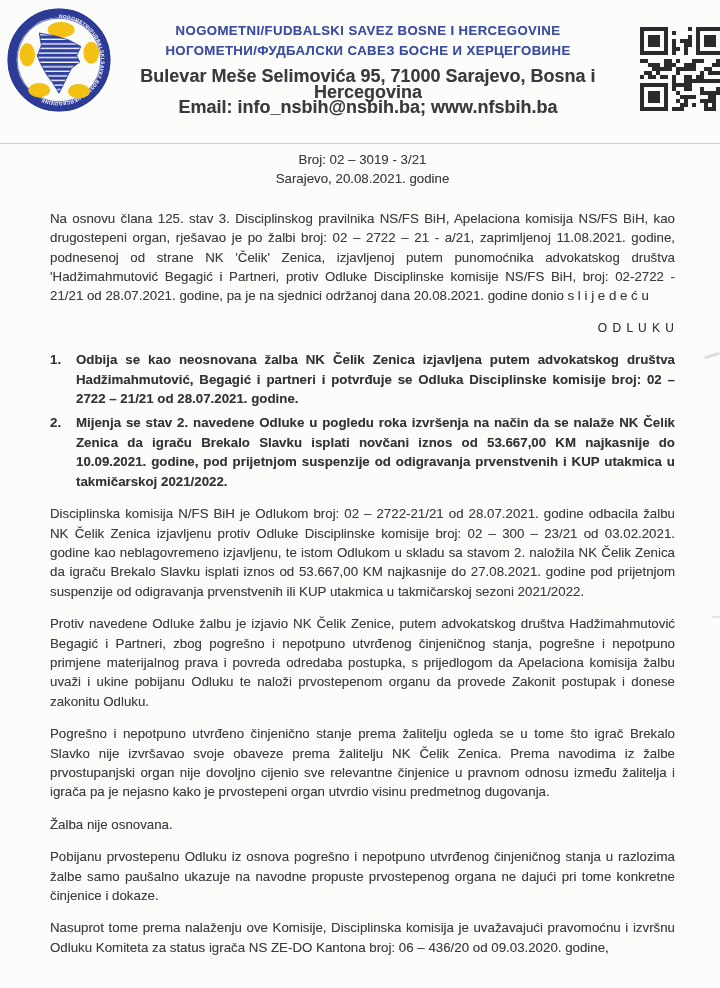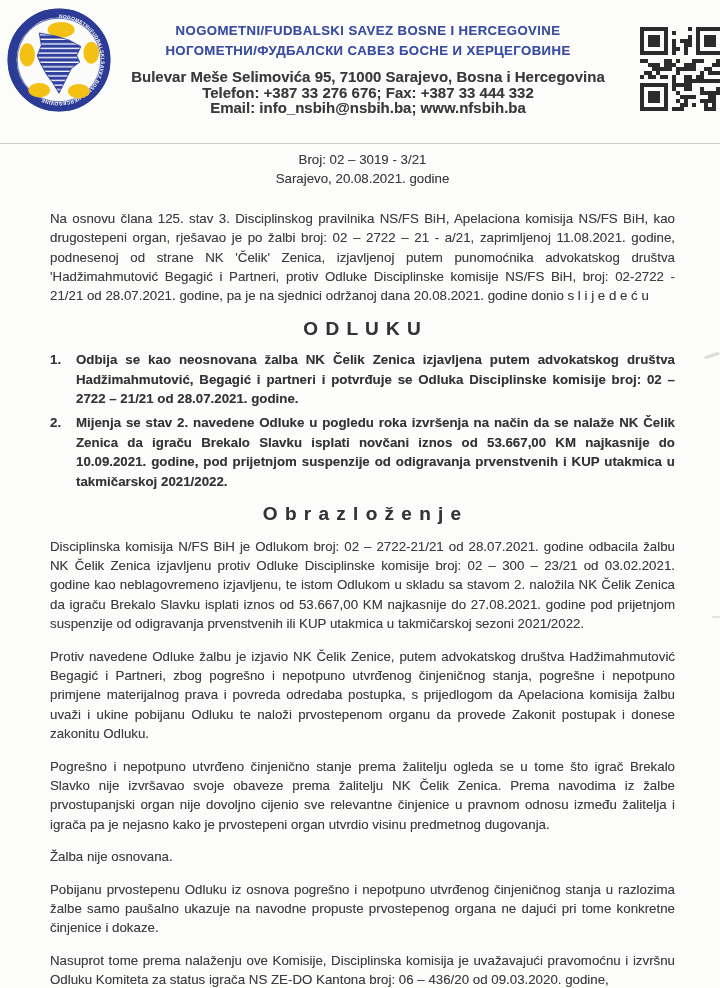--- a/index.html
+++ b/index.html
@@ -18,42 +18,42 @@
 
   .head-center {
     position:absolute; left:128px; right:112px; top:21px; text-align:center;
   }
   .org-line {
     color:#3b4da2; font-weight:bold; font-size:13.2px; line-height:19.5px;
     letter-spacing:0.4px; text-shadow:0 0 0.5px rgba(59,77,162,0.45);
   }
   .contact-block { margin-top:9px; }
   .contact-line {
-    color:#3a3a3e; font-weight:bold; font-size:15px; line-height:15.5px;
+    color:#3a3a3e; font-weight:bold; font-size:18px; line-height:15.5px;
     text-shadow:0 0 0.4px rgba(58,58,62,0.4);
   }
 
   .qr-wrap { position:absolute; top:27px; right:-8px; width:88px; height:88px; }
 
   .head-rule {
     position:absolute; top:143px; left:0; right:0; height:0;
     border-top:1px solid #cdcdc9;
   }
 
   
   .doc-body {
     position:absolute; top:150px; left:50px; width:625px;
     font-size:13.3px; line-height:19.4px;
     text-shadow:0 0 0.4px rgba(61,61,65,0.4);
   }
   .ref-line { margin:0;text-align:center; }
   .intro { margin:20px 0 0 0; text-align:justify; }
 
   .section-heading {
-    margin:13px 0 0 0; text-align:center; font-weight:bold; font-size:19px;
+    margin:13px 0 0 0; text-align:right; font-weight:normal; font-size:12px;
     letter-spacing:1px; color:#333338;
   }
 
   .decision-list { margin:12px 0 0 0; }
   .decision-item { display:flex; margin:0 0 5px 0; font-weight:bold; color:#333338; }
   .decision-item .num { flex:0 0 26px; }
   .decision-item .itext { flex:1; text-align:justify; }
 
   .para { margin:13px 0 0 0; text-align:justify; }
 
@@ -98,21 +98,20 @@
         </g>
         <polygon points="31,24 47,27 60,31 71,37 67,46 70,52 62,58 58,66 54,74 50,82 44,72 38,64 33,55 29,46 33,36" fill="url(#bhstripes)" stroke="#2e3f9e" stroke-width="0.8"></polygon>
       </svg>
     </div>
 
     <div class="head-center">
       <div class="org-line">NOGOMETNI/FUDBALSKI SAVEZ BOSNE I HERCEGOVINE</div>
       <div class="org-line">НОГОМЕТНИ/ФУДБАЛСКИ САВЕЗ БОСНЕ И ХЕРЦЕГОВИНЕ</div>
       <div class="contact-block">
         <div class="contact-line">Bulevar Meše Selimovića 95, 71000 Sarajevo, Bosna i Hercegovina</div>
-        <div class="contact-line">Telefon: +387 33 276 676; Fax: +387 33 444 332</div>
         <div class="contact-line">Email: info_nsbih@nsbih.ba; www.nfsbih.ba</div>
       </div>
     </div>
 
     <div class="qr-wrap"><svg width="84" height="84" viewBox="0 0 84 84">
           <rect x="48" y="0" width="4" height="4" fill="#2b2b2b"></rect>
           <rect x="32" y="4" width="4" height="4" fill="#2b2b2b"></rect>
           <rect x="48" y="8" width="4" height="4" fill="#2b2b2b"></rect>
           <rect x="32" y="12" width="4" height="4" fill="#2b2b2b"></rect>
           <rect x="40" y="12" width="4" height="4" fill="#2b2b2b"></rect>
@@ -259,21 +258,20 @@
       <div class="decision-item">
         <span class="num">1.</span>
         <span class="itext">Odbija se kao neosnovana žalba NK Čelik Zenica izjavljena putem advokatskog društva Hadžimahmutović, Begagić i partneri i potvrđuje se Odluka Disciplinske komisije broj: 02 – 2722 – 21/21 od 28.07.2021. godine.</span>
       </div>
       <div class="decision-item">
         <span class="num">2.</span>
         <span class="itext">Mijenja se stav 2. navedene Odluke u pogledu roka izvršenja na način da se nalaže NK Čelik Zenica da igraču Brekalo Slavku isplati novčani iznos od 53.667,00 KM najkasnije do 10.09.2021. godine, pod prijetnjom suspenzije od odigravanja prvenstvenih i KUP utakmica u takmičarskoj 2021/2022.</span>
       </div>
     </div>
 
-    <h2 class="section-heading">O b r a z l o ž e n j e</h2>
 
     <p class="para">Disciplinska komisija N/FS BiH je Odlukom broj: 02 – 2722-21/21 od 28.07.2021. godine odbacila žalbu NK Čelik Zenica izjavljenu protiv Odluke Disciplinske komisije broj: 02 – 300 – 23/21 od 03.02.2021. godine kao neblagovremeno izjavljenu, te istom Odlukom u skladu sa stavom 2. naložila NK Čelik Zenica da igraču Brekalo Slavku isplati iznos od 53.667,00 KM najkasnije do 27.08.2021. godine pod prijetnjom suspenzije od odigravanja prvenstvenih ili KUP utakmica u takmičarskoj sezoni 2021/2022.</p>
     <p class="para">Protiv navedene Odluke žalbu je izjavio NK Čelik Zenice, putem advokatskog društva Hadžimahmutović Begagić i Partneri, zbog pogrešno i nepotpuno utvrđenog činjeničnog stanja, pogrešne i nepotpuno primjene materijalnog prava i povreda odredaba postupka, s prijedlogom da Apelaciona komisija žalbu uvaži i ukine pobijanu Odluku te naloži prvostepenom organu da provede Zakonit postupak i donese zakonitu Odluku.</p>
     <p class="para">Pogrešno i nepotpuno utvrđeno činjenično stanje prema žalitelju ogleda se u tome što igrač Brekalo Slavko nije izvršavao svoje obaveze prema žalitelju NK Čelik Zenica. Prema navodima iz žalbe prvostupanjski organ nije dovoljno cijenio sve relevantne činjenice u pravnom odnosu između žalitelja i igrača pa je nejasno kako je prvostepeni organ utvrdio visinu predmetnog dugovanja.</p>
     <p class="para">Žalba nije osnovana.</p>
     <p class="para">Pobijanu prvostepenu Odluku iz osnova pogrešno i nepotpuno utvrđenog činjeničnog stanja u razlozima žalbe samo paušalno ukazuje na navodne propuste prvostepenog organa ne dajući pri tome konkretne činjenice i dokaze.</p>
     <p class="para">Nasuprot tome prema nalaženju ove Komisije, Disciplinska komisija je uvažavajući pravomoćnu i izvršnu Odluku Komiteta za status igrača NS ZE-DO Kantona broj: 06 – 436/20 od 09.03.2020. godine,</p>
   </div>
 
   <div class="edge-mark-1"></div>

